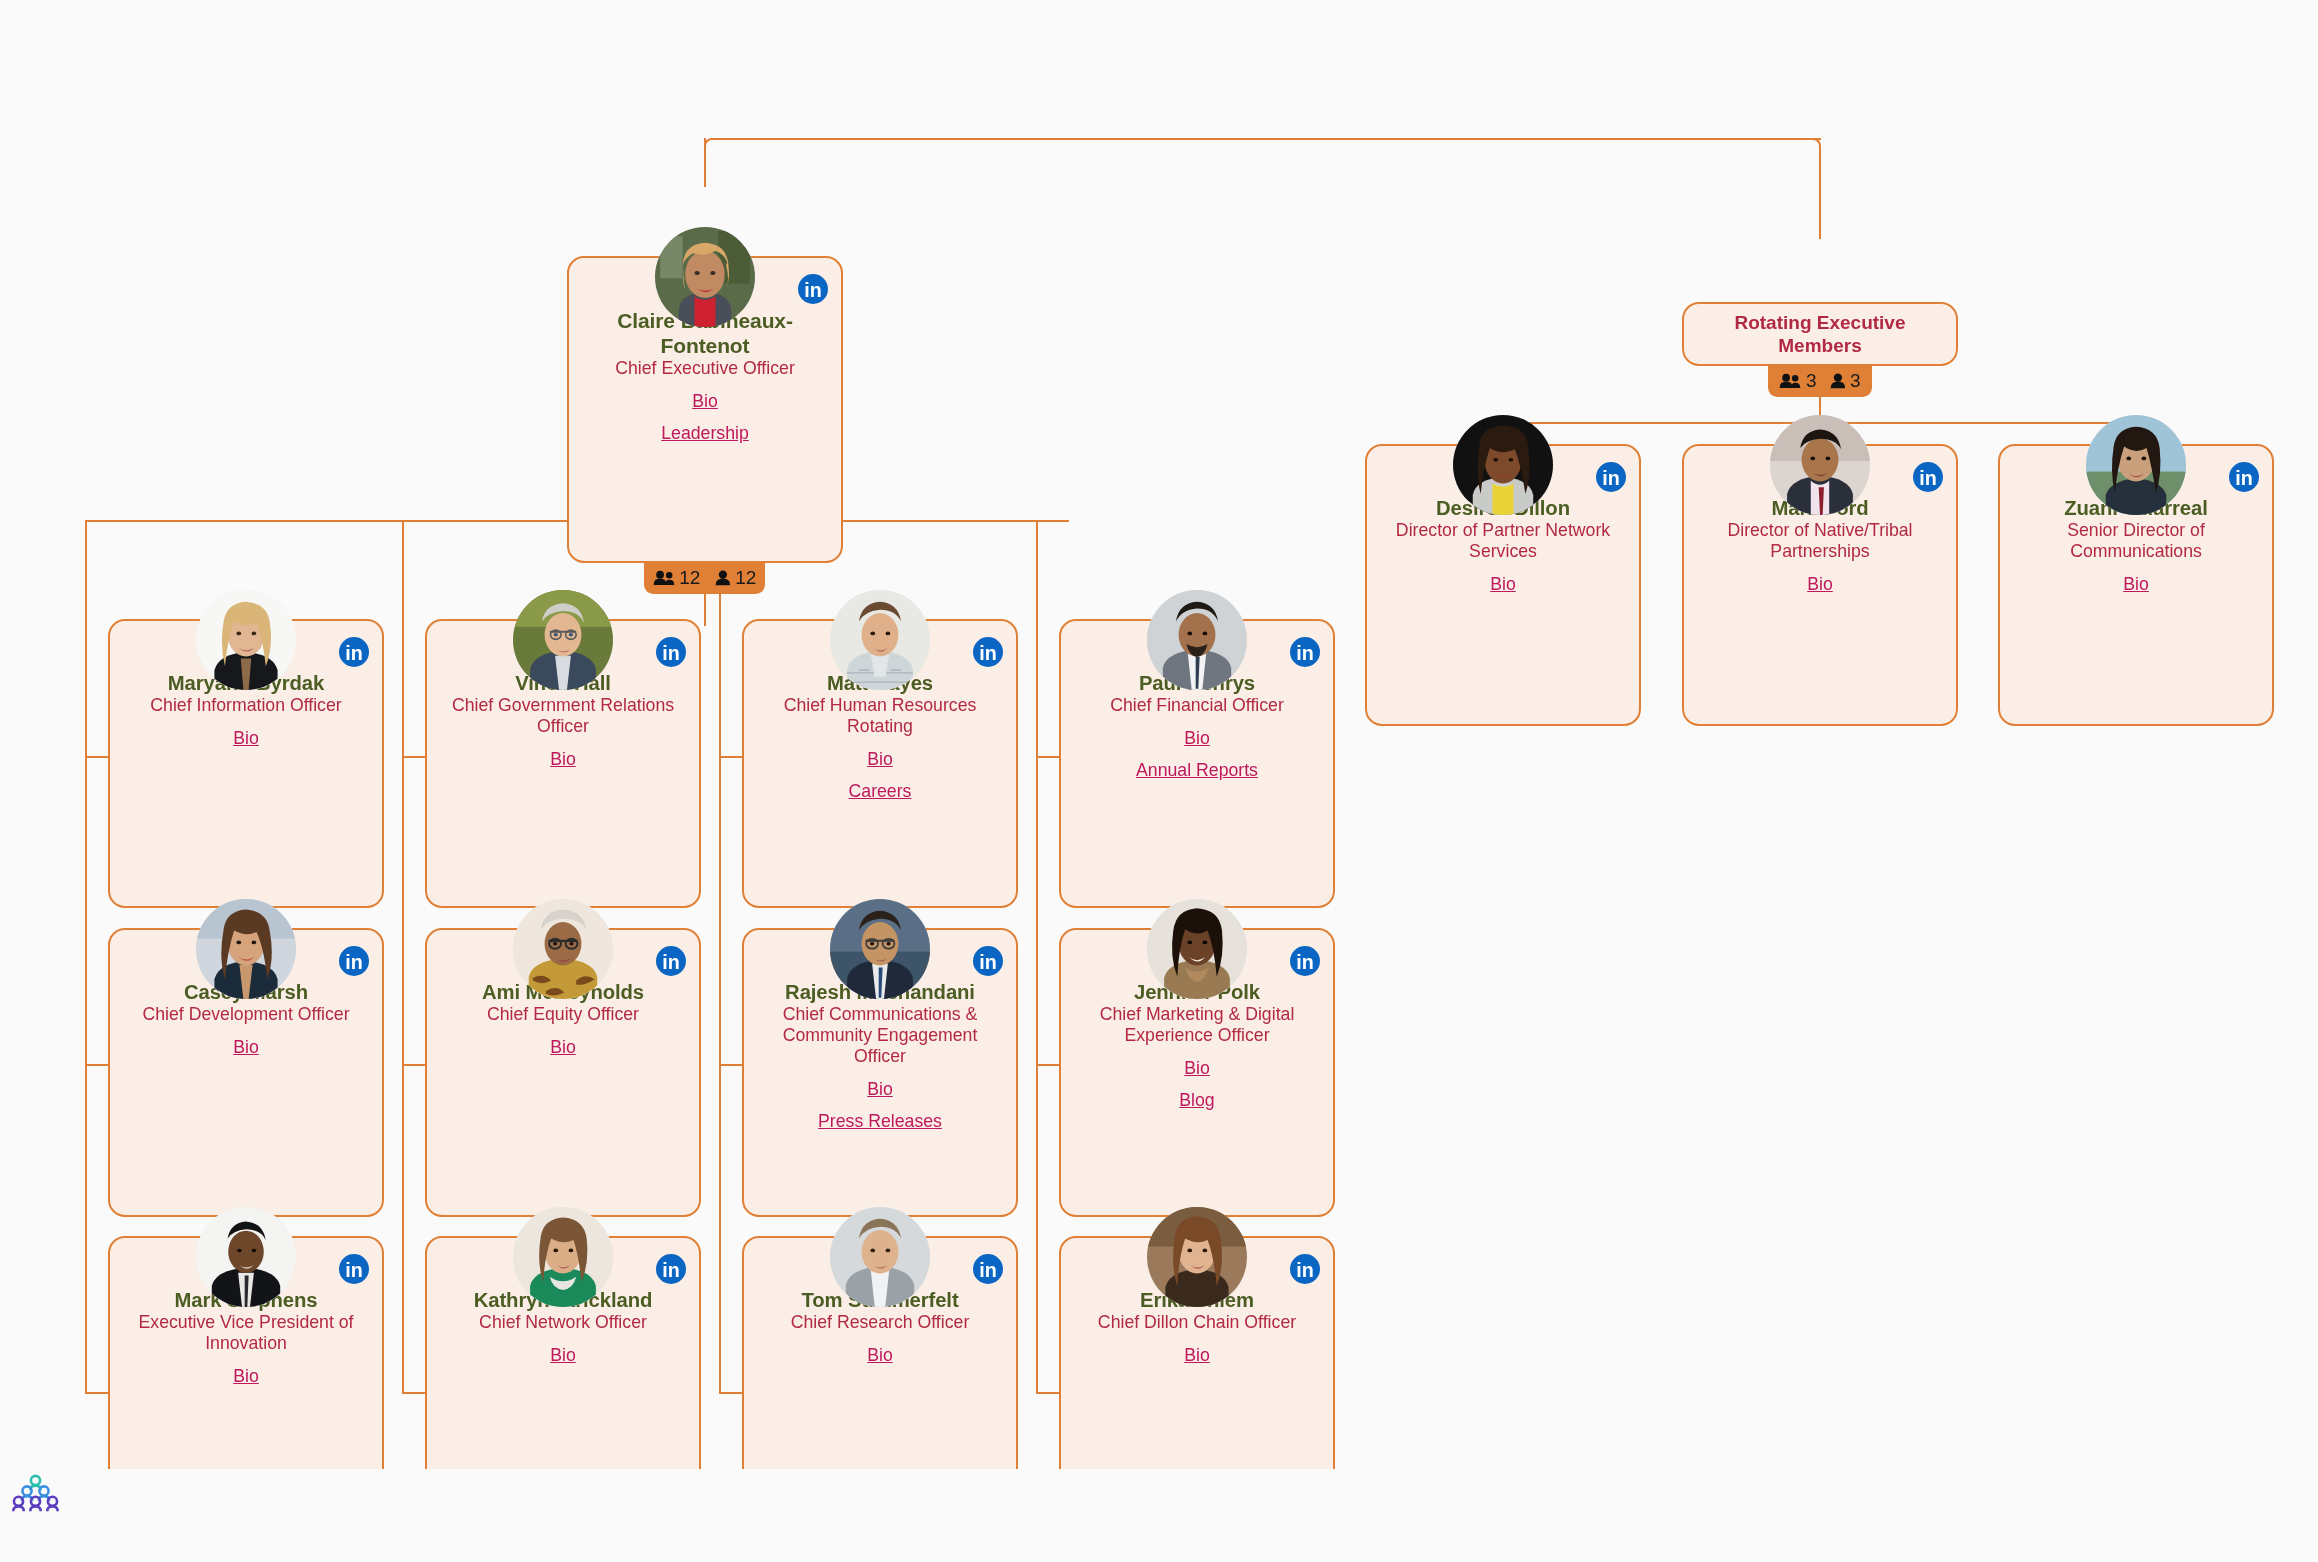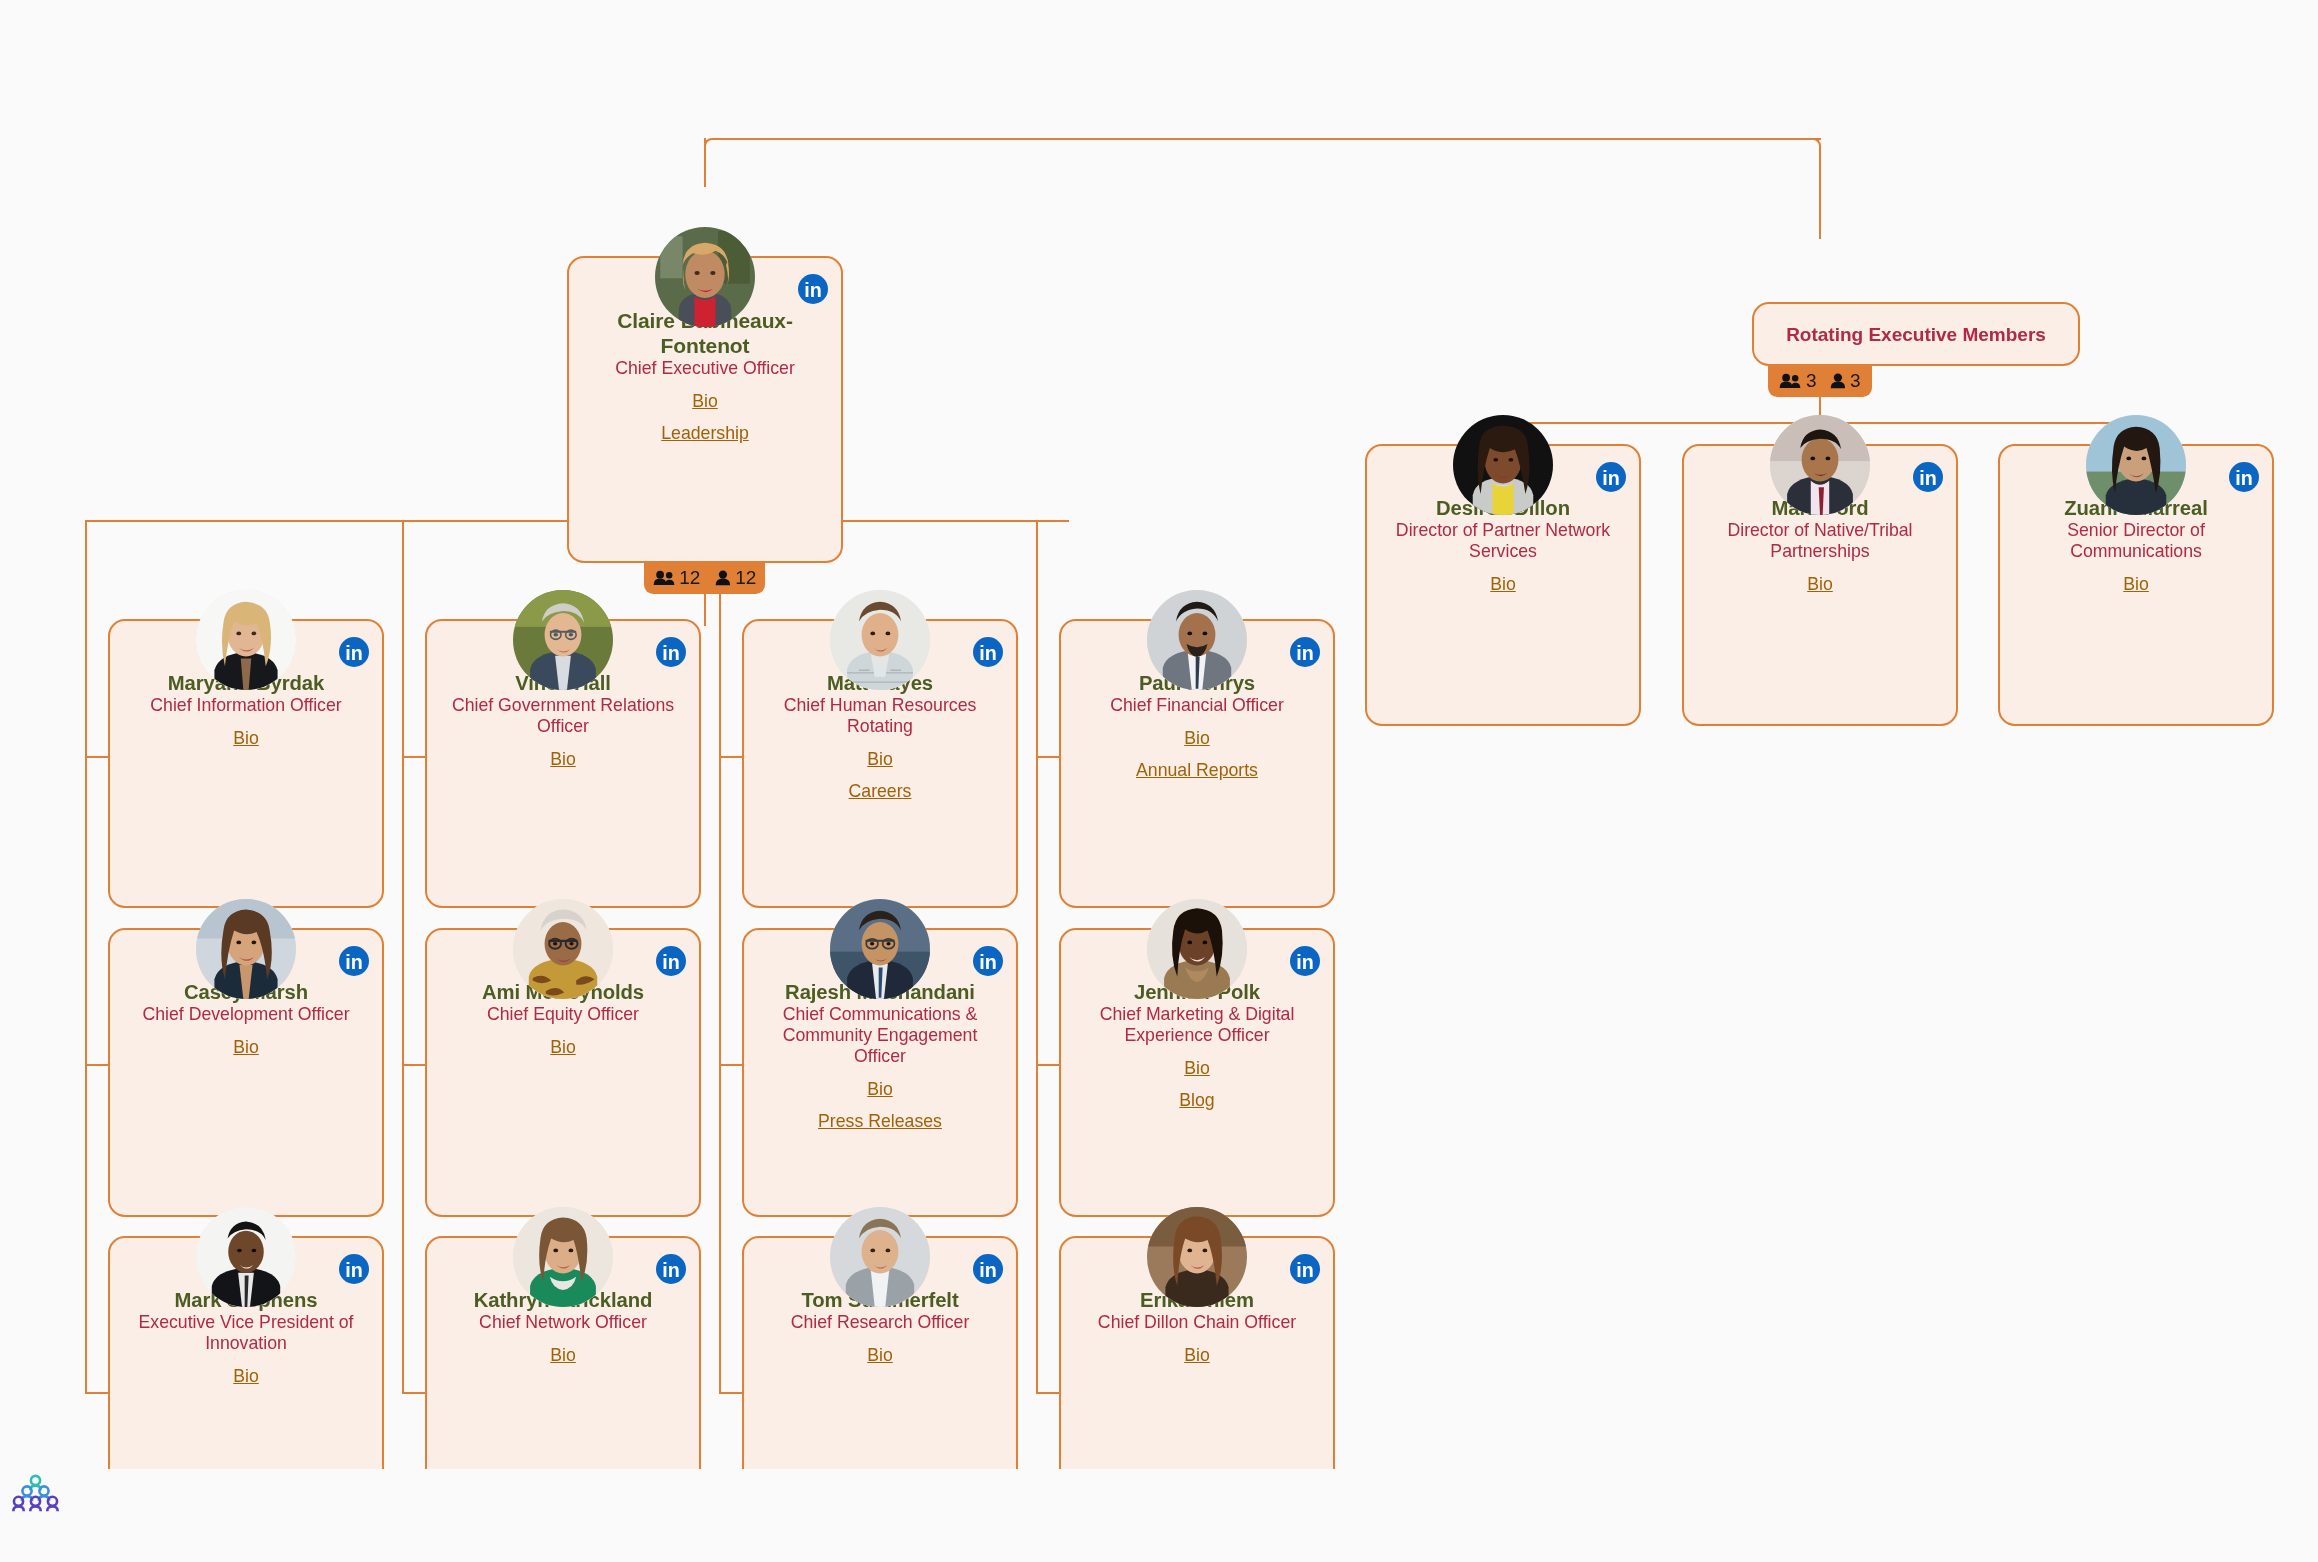--- a/index.html
+++ b/index.html
@@ -93,21 +93,21 @@
   .p-name {
     color: #4b5d22; font-weight: bold; font-size: 20.3px;
     line-height: 24px; letter-spacing: -0.1px;
     margin-top: 7.9px;
   }
   .p-title {
     color: #b22943; font-size: 17.7px; line-height: 21px;
     margin-top: 0;
   }
   .p-link {
-    color: #a16207; font-size: 17.7px; line-height: 21px;
+    color: #be185d; font-size: 17.7px; line-height: 21px;
     margin-top: 11.8px; text-decoration: underline; cursor: pointer;
   }
 
   
   .card.ceo .p-name { font-size: 21px; line-height: 25px; }
 
   
   .card.group { }
   .card.group .g-title {
     color: #b22943; font-weight: bold; font-size: 19px;
@@ -208,21 +208,21 @@
       </span>
       <span class="bgroup" style="margin-left:7.9px;">
         <svg width="15.8" height="15.8" viewBox="0 0 24 24">
           <circle cx="12" cy="7" r="6.3" fill="#101113"></circle>
           <path d="M1 23 Q1 13 12 13 Q23 13 23 23 Z" fill="#101113"></path>
         </svg>
         <span class="bnum">12</span>
       </span>
     </div>
 
-    <div class="card group" style="left:1752px; top:211px; width:328px; height:64px;">
+    <div class="card group" style="left:1682px; top:211px; width:276px; height:64px;">
       <div class="card-inner">
         <div class="g-title">Rotating Executive Members</div>
       </div>
     </div>
     <div class="badge" style="left:1768px; top:274px; width:104px; height:31.5px;">
       <span class="bgroup">
         <svg width="22" height="15.8" viewBox="0 0 34 24">
           <circle cx="11" cy="7" r="6" fill="#101113"></circle>
           <circle cx="25" cy="8" r="5" fill="#101113"></circle>
           <path d="M1 23 Q1 13 11 13 Q21 13 21 23 Z" fill="#101113"></path>

